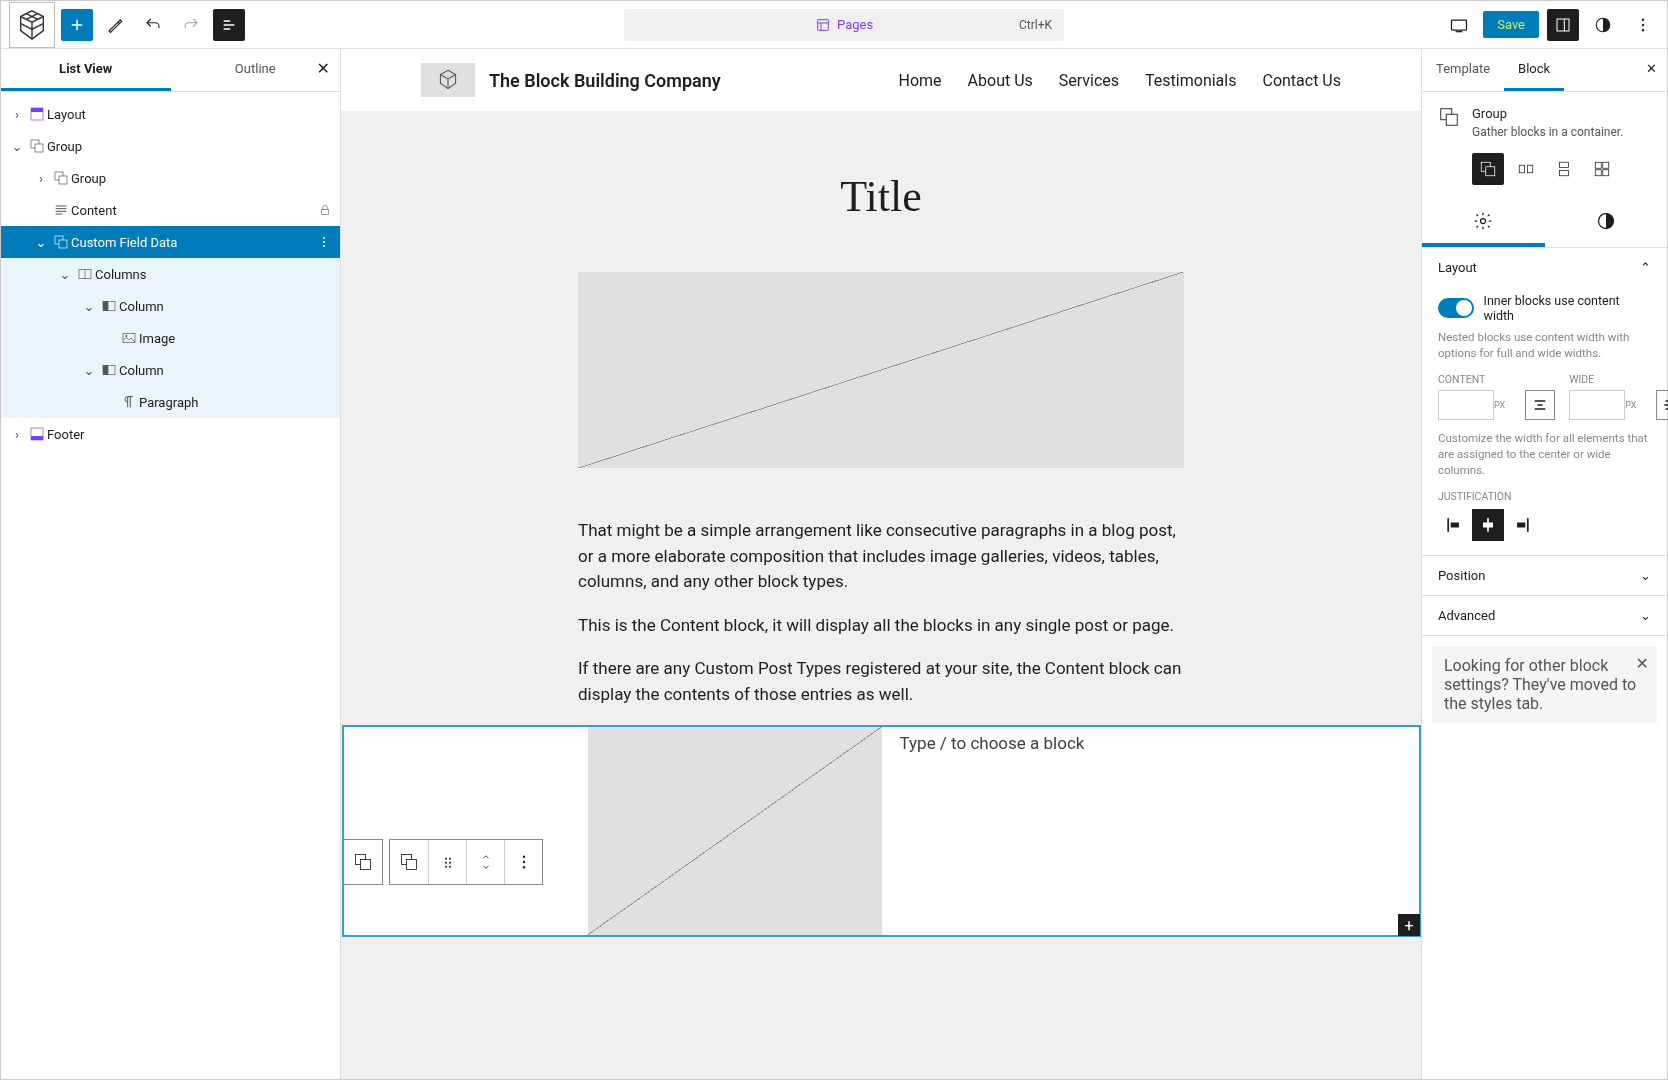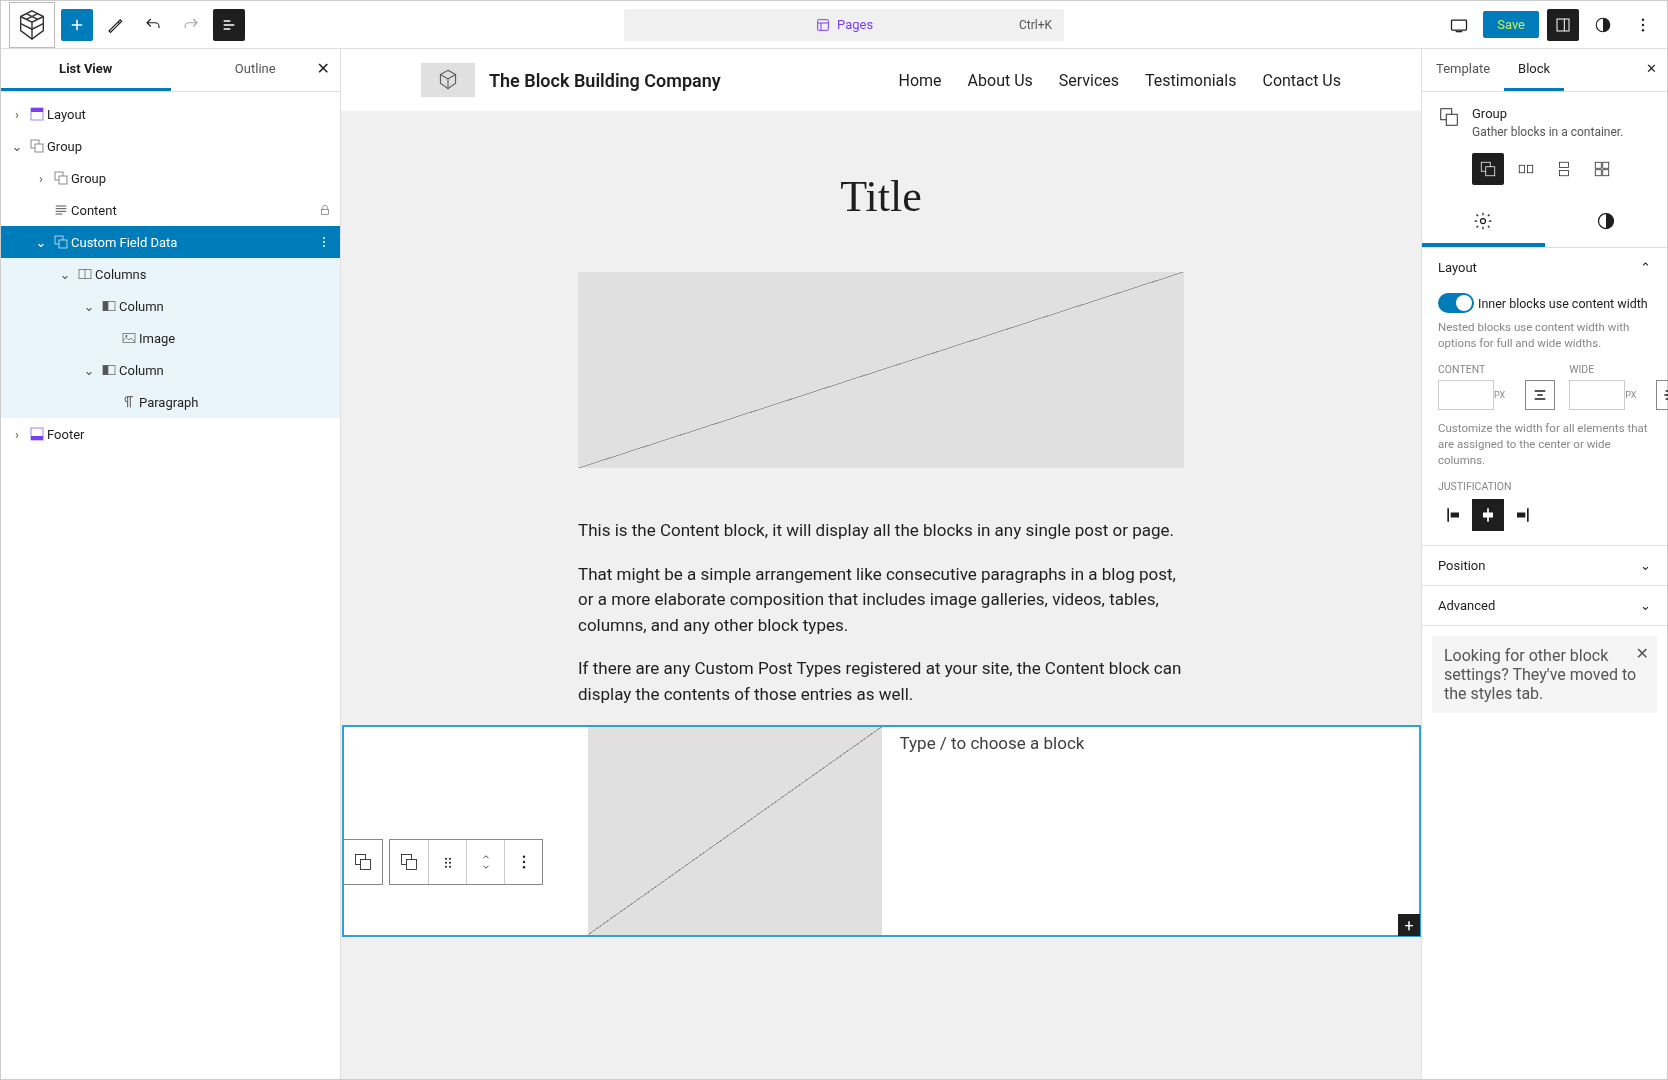--- a/index.html
+++ b/index.html
@@ -77,21 +77,21 @@
 .blockinfo .desc{ font-size:12px; color:#555; margin-top:4px;}
 .variations{ display:flex; gap:6px; padding: 0 16px 14px 50px;}
 .variations .var{ width:32px; height:32px; border-radius:2px; display:flex;align-items:center;justify-content:center; cursor:pointer;}
 .variations .var.active{ background:#1e1e1e; color:#fff;}
 .subtabs{ display:flex; border-bottom:1px solid #e0e0e0;}
 .subtabs .stab{ flex:1; text-align:center; padding:12px 0; cursor:pointer; border-bottom: 4px solid transparent;}
 .subtabs .stab.active{ border-bottom-color:#007cba; }
 .panel{ border-bottom:1px solid #e0e0e0;}
 .panel .phead{ padding:12px 16px; display:flex; justify-content:space-between; align-items:center; cursor:pointer; font-size:13px;}
 .panel .pbody{ padding: 6px 16px 14px 16px;}
-.toggle-row{ display:flex; align-items:center; gap:4px; margin-bottom:6px;}
+.toggle-row{ display:flex; align-items:center; gap:10px; margin-bottom:6px;}
 .toggle{ width:36px; height:20px; background:#007cba; border-radius:10px; position:relative; cursor:pointer;}
 .toggle::after{ content:""; position:absolute; right:2px; top:2px; width:16px; height:16px; background:#fff; border-radius:50%;}
 .help{ font-size:11.5px; color:#888; margin-bottom:12px; line-height:1.4;}
 .label-sm{ font-size:10.5px; color:#888; text-transform:uppercase; margin-bottom:4px;}
 .dimrow{ display:flex; gap:14px;}
 .dimcol{ flex:1;}
 .dimctl{ display:flex; align-items:center; gap:20px;}
 .dimctl input{ width:56px; height:30px; border:1px solid #ccc; padding:0 4px;}
 .dimctl .unit{ font-size:9px; color:#888; margin-left:-20px; pointer-events:none;}
 .dimctl .albtn{ width:30px; height:30px; border:1px solid #888; display:flex;align-items:center;justify-content:center; cursor:pointer;}
@@ -333,22 +333,22 @@
             <span>About Us</span>
             <span>Services</span>
             <span>Testimonials</span>
             <span>Contact Us</span>
           </nav>
         </div>
         <div class="pagebody">
           <div class="pagetitle">Title</div>
           <div class="imgph"></div>
           <div class="content-text">
+            <p>That might be a simple arrangement like consecutive paragraphs in a blog post, or a more elaborate composition that includes image galleries, videos, tables, columns, and any other block types.</p>
             <p>This is the Content block, it will display all the blocks in any single post or page.</p>
-            <p>That might be a simple arrangement like consecutive paragraphs in a blog post, or a more elaborate composition that includes image galleries, videos, tables, columns, and any other block types.</p>
             <p>If there are any Custom Post Types registered at your site, the Content block can display the contents of those entries as well.</p>
           </div>
           <div class="selblock">
             <div class="colimg">
                 <div class="imgph2"></div>
               </div>
             <div class="coltxt"><span>Type / to choose a block</span></div>
             <div class="addbtn">+</div>
           </div>
         </div>

